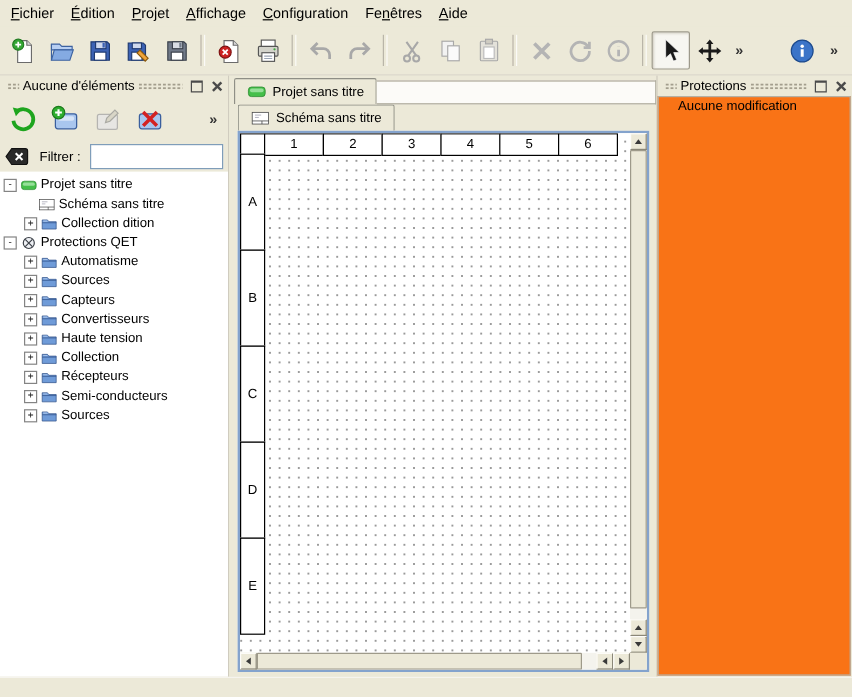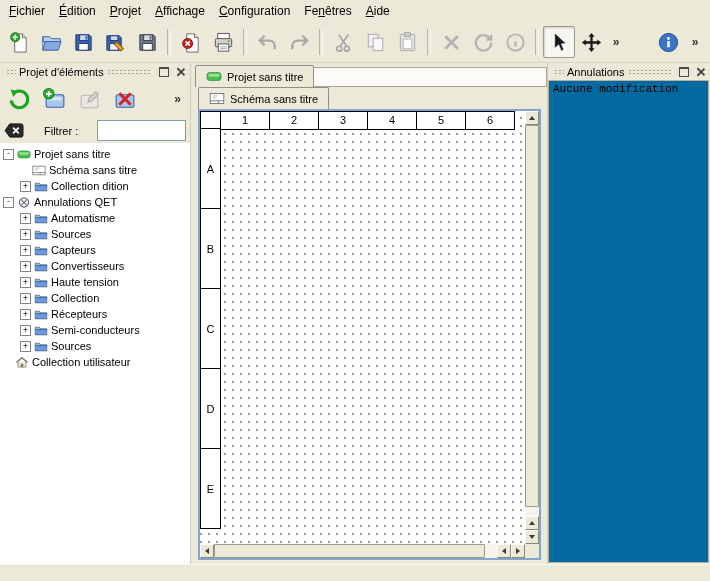--- a/index.html
+++ b/index.html
@@ -35,21 +35,21 @@
   .close-glyph{position:relative;width:9px;height:10px;}
   .close-glyph::before,.close-glyph::after{content:"";position:absolute;left:4px;top:0;width:1.6px;height:10px;background:#4a4a4a;}
   .close-glyph::before{transform:rotate(45deg);}
   .close-glyph::after{transform:rotate(-45deg);}
 
   
   .panel-tools{height:38px;display:flex;align-items:center;gap:7px;padding:0 5px;}
   .panel-tools .tool-btn{width:28px;height:28px;display:flex;align-items:center;justify-content:center;}
   .panel-tools .tool-btn svg{width:25px;height:25px;display:block;}
   .panel-tools .overflow{margin-left:auto;font-weight:bold;color:#333;padding-right:4px;font-size:12px;}
-  .filter-row{height:25px;display:flex;align-items:center;gap:19px;padding:0 4px;}
+  .filter-row{height:25px;display:flex;align-items:center;gap:8px;padding:0 4px;}
   .filter-clear svg{width:21px;height:17px;display:block;}
   .filter-label{font-size:11px;}
   .filter-input{flex:1;height:17px;border:1px solid #7f9db9;font:11px "Liberation Sans",sans-serif;padding:1px 3px;background:#fff;min-width:0;}
   .tree{flex:1;background:#fff;overflow:hidden;padding-top:3px;}
   .tree-row{height:16px;display:flex;align-items:center;font-size:11px;white-space:nowrap;}
   .expander{flex:0 0 9px;width:9px;height:9px;margin-right:3px;}
   .expander.box{border:1px solid #848484;background:#fff;font:8px/8px "DejaVu Sans Mono",monospace;text-align:center;color:#222;}
   .tree-ic{display:flex;margin-right:3px;}
   .tree-ic svg{width:14px;height:13px;display:block;}
 
@@ -79,21 +79,21 @@
   .sb-thumb.v{left:0;right:0;top:0;height:calc(100% - 9px);}
   .sb-thumb.h{top:0;bottom:0;left:0;width:calc(100% - 12px);}
   .arr{width:0;height:0;}
   .arr.up{border-left:3.5px solid transparent;border-right:3.5px solid transparent;border-bottom:4.5px solid #3a3a3a;}
   .arr.down{border-left:3.5px solid transparent;border-right:3.5px solid transparent;border-top:4.5px solid #3a3a3a;}
   .arr.left{border-top:3.5px solid transparent;border-bottom:3.5px solid transparent;border-right:4.5px solid #3a3a3a;}
   .arr.right{border-top:3.5px solid transparent;border-bottom:3.5px solid transparent;border-left:4.5px solid #3a3a3a;}
   .scroll-corner{position:absolute;right:0;bottom:0;width:14px;height:14px;background:#ece9d8;}
 
   
-  .undo-list{flex:1;margin:0 1px 1px 0;background:#0369a1;border:1px solid #b4b0a4;font-size:11px;padding:2px 4px;font-family:Liberation Mono, monospace;}
+  .undo-list{flex:1;margin:0 1px 1px 0;background:#f97316;border:1px solid #b4b0a4;font-size:11px;padding:2px 16px;}
 
   
   .statusbar{height:16px;background:#ece9d8;border-top:1px solid #f6f4ee;}
 </style>
 </head>
 <body>
 
 <div class="window">
 
   <div class="menubar">
@@ -276,21 +276,21 @@
         </div>
         <div class="tb-btn overflow">»</div>
       </div>
   </div>
 
   <div class="main">
 
     <div class="dock left">
       <div class="dock-title">
         <span class="grip"></span>
-        <span class="dock-title-text">Projet d'éléments</span>
+        <span class="dock-title-text">Aucune d'éléments</span>
         <span class="grip fill"></span>
         <span class="dock-btn">
             <span class="float-glyph"></span>
           </span>
         <span class="dock-btn">
             <span class="close-glyph"></span>
           </span>
       </div>
       <div class="panel-tools">
           <div class="tool-btn">
@@ -371,21 +371,21 @@
             <span class="tree-label">Collection dition</span>
           </div>
           <div class="tree-row" style="padding-left: 3px;">
             <span class="expander box">-</span>
             <span class="tree-ic">
               <svg viewBox="0 0 24 24">
                 <circle cx="12" cy="12" r="8.5" fill="#eef0f4" stroke="#3a3f46" stroke-width="1.8"></circle>
                 <path d="M6.5 6.5l11 11M17.5 6.5l-11 11" stroke="#3a3f46" stroke-width="1.8" fill="none"></path>
               </svg>
             </span>
-            <span class="tree-label">Annulations QET</span>
+            <span class="tree-label">Protections QET</span>
           </div>
           <div class="tree-row" style="padding-left: 20px;">
             <span class="expander box">+</span>
             <span class="tree-ic">
               <svg viewBox="0 0 24 20">
                 <path d="M2 17.5V4.5h7.5l2 2.5H22v10.5z" fill="#6f9bd8" stroke="#2e4f86"></path>
                 <path d="M2 8.5h20" stroke="#2e4f86" fill="none"></path>
                 <path d="M3.5 6.2h6" stroke="#a9c4ea" stroke-width="1.5"></path>
               </svg>
             </span>
@@ -471,31 +471,20 @@
           <div class="tree-row" style="padding-left: 20px;">
             <span class="expander box">+</span>
             <span class="tree-ic">
               <svg viewBox="0 0 24 20">
                 <path d="M2 17.5V4.5h7.5l2 2.5H22v10.5z" fill="#6f9bd8" stroke="#2e4f86"></path>
                 <path d="M2 8.5h20" stroke="#2e4f86" fill="none"></path>
                 <path d="M3.5 6.2h6" stroke="#a9c4ea" stroke-width="1.5"></path>
               </svg>
             </span>
             <span class="tree-label">Sources</span>
-          </div>
-          <div class="tree-row" style="padding-left: 3px;">
-            <span class="expander"></span>
-            <span class="tree-ic">
-              <svg viewBox="0 0 24 22">
-                <path d="M2.5 11L12 3l9.5 8" fill="none" stroke="#6b6b5a" stroke-width="2"></path>
-                <path d="M5 10.5V19h14v-8.5" fill="#e8e0cc" stroke="#6b6b5a"></path>
-                <rect x="10" y="13.5" width="4" height="5.5" fill="#8a7a5a"></rect>
-              </svg>
-            </span>
-            <span class="tree-label">Collection utilisateur</span>
           </div>
         </div>
     </div>
 
     <div class="center">
       <div class="proj-tabbar">
         <div class="tab">
           <span class="ticon">
               <svg viewBox="0 0 24 18">
                 <rect x="1.5" y="3" width="21" height="12" rx="4" fill="#45bf4a" stroke="#2b8a30"></rect>
@@ -567,21 +556,21 @@
               </div>
           </div>
           <div class="scroll-corner"></div>
         </div>
       </div>
     </div>
 
     <div class="dock right">
       <div class="dock-title">
         <span class="grip"></span>
-        <span class="dock-title-text">Annulations</span>
+        <span class="dock-title-text">Protections</span>
         <span class="grip fill"></span>
         <span class="dock-btn">
             <span class="float-glyph"></span>
           </span>
         <span class="dock-btn">
             <span class="close-glyph"></span>
           </span>
       </div>
       <div class="undo-list">
         <div>Aucune modification</div>

